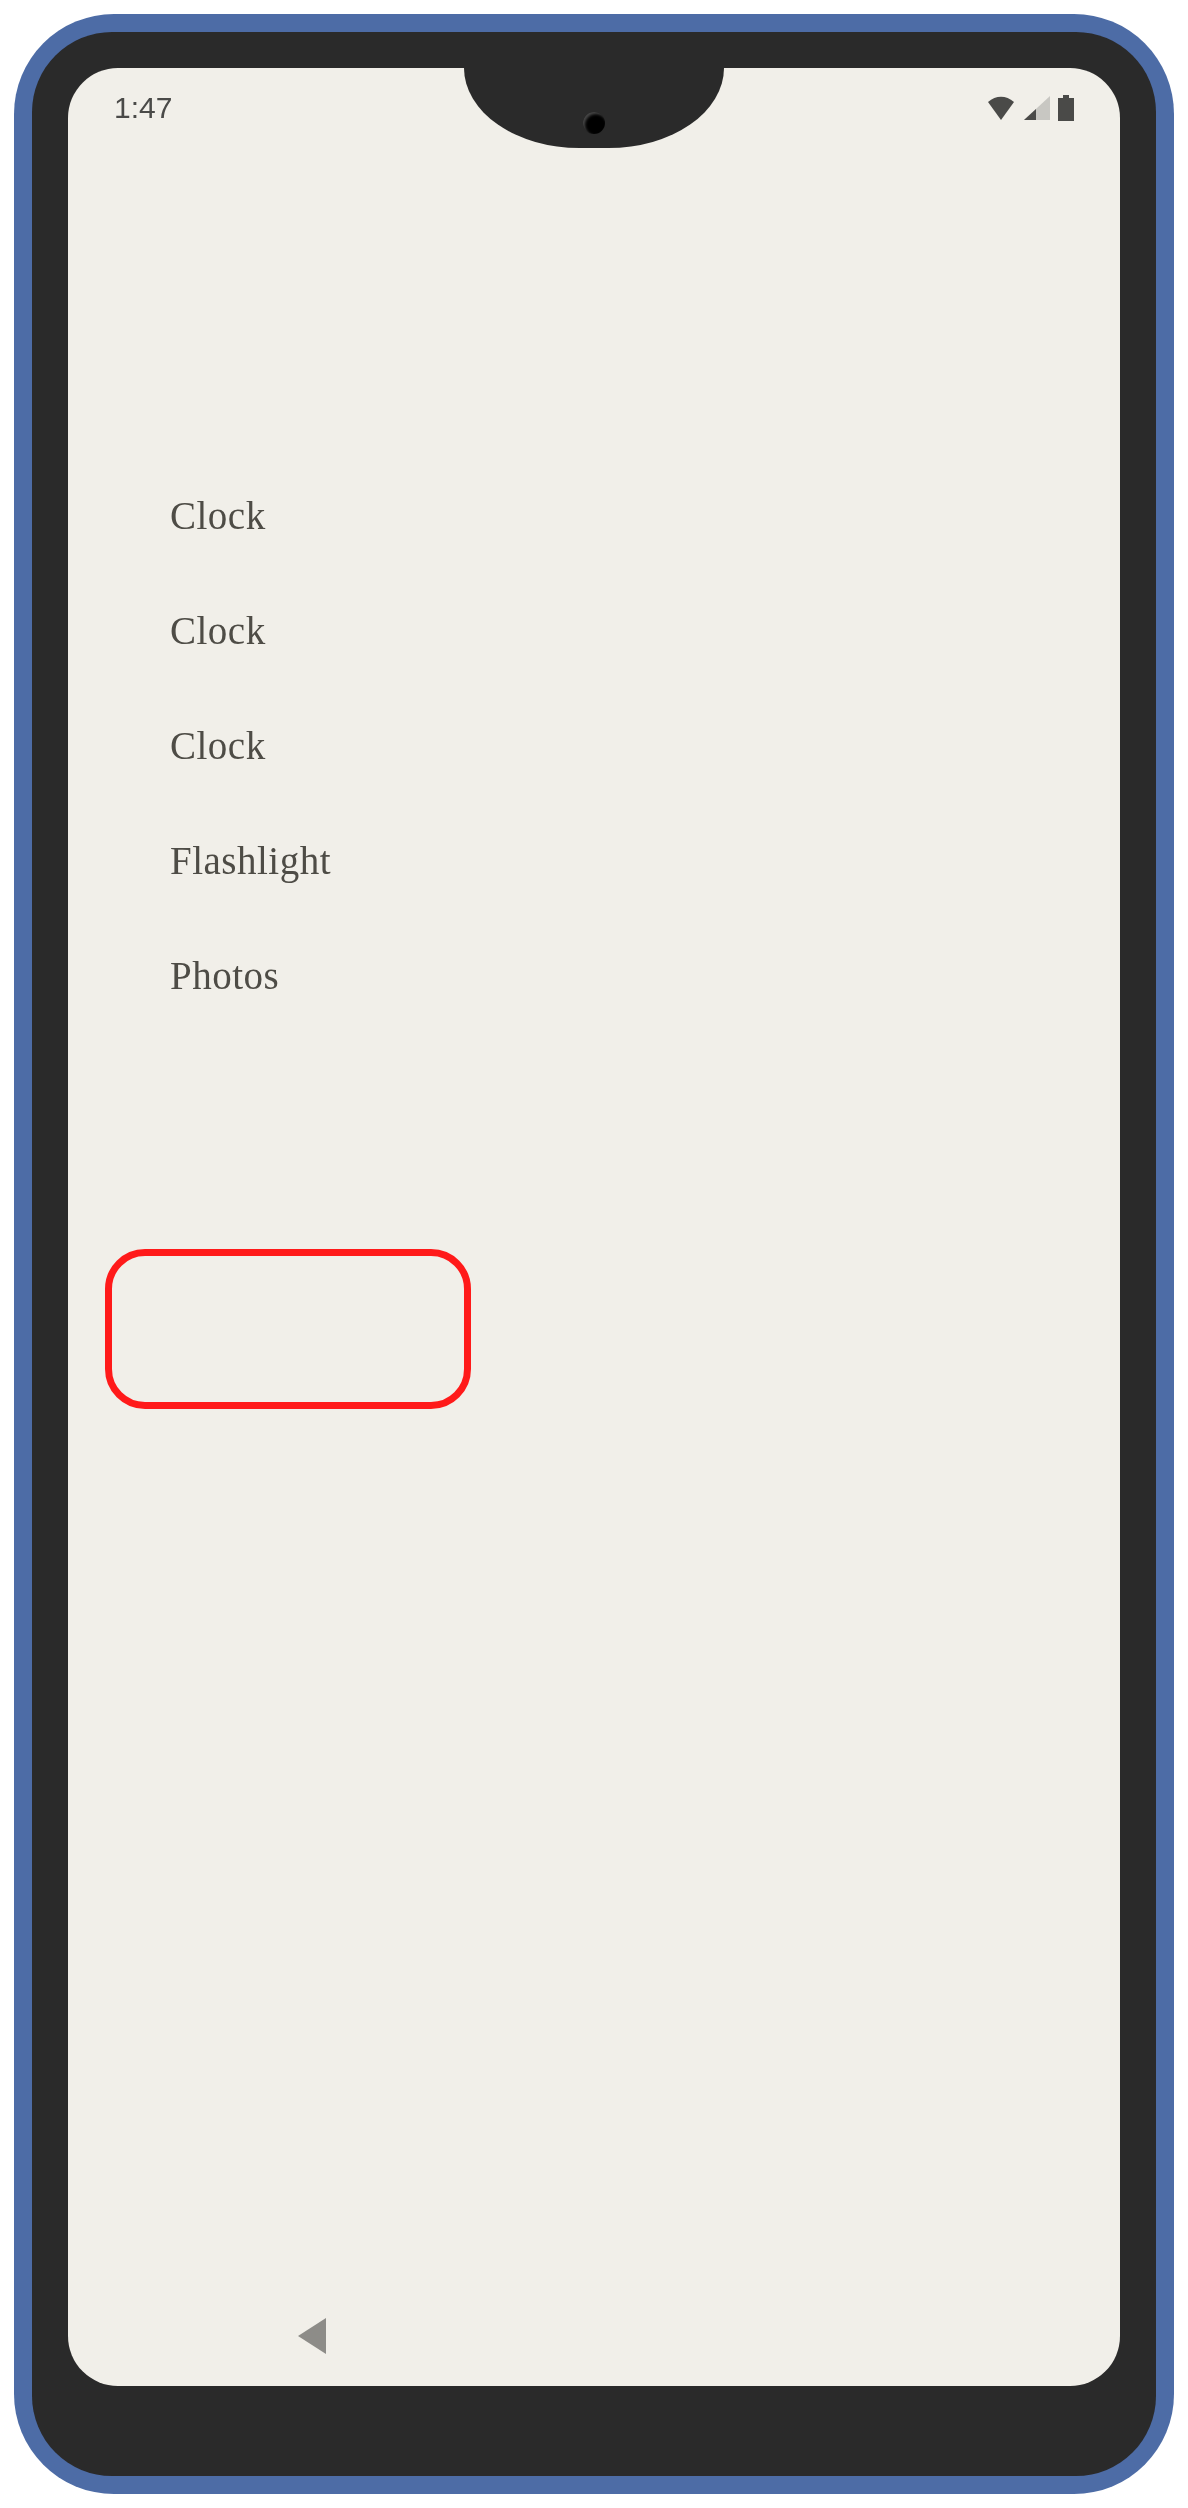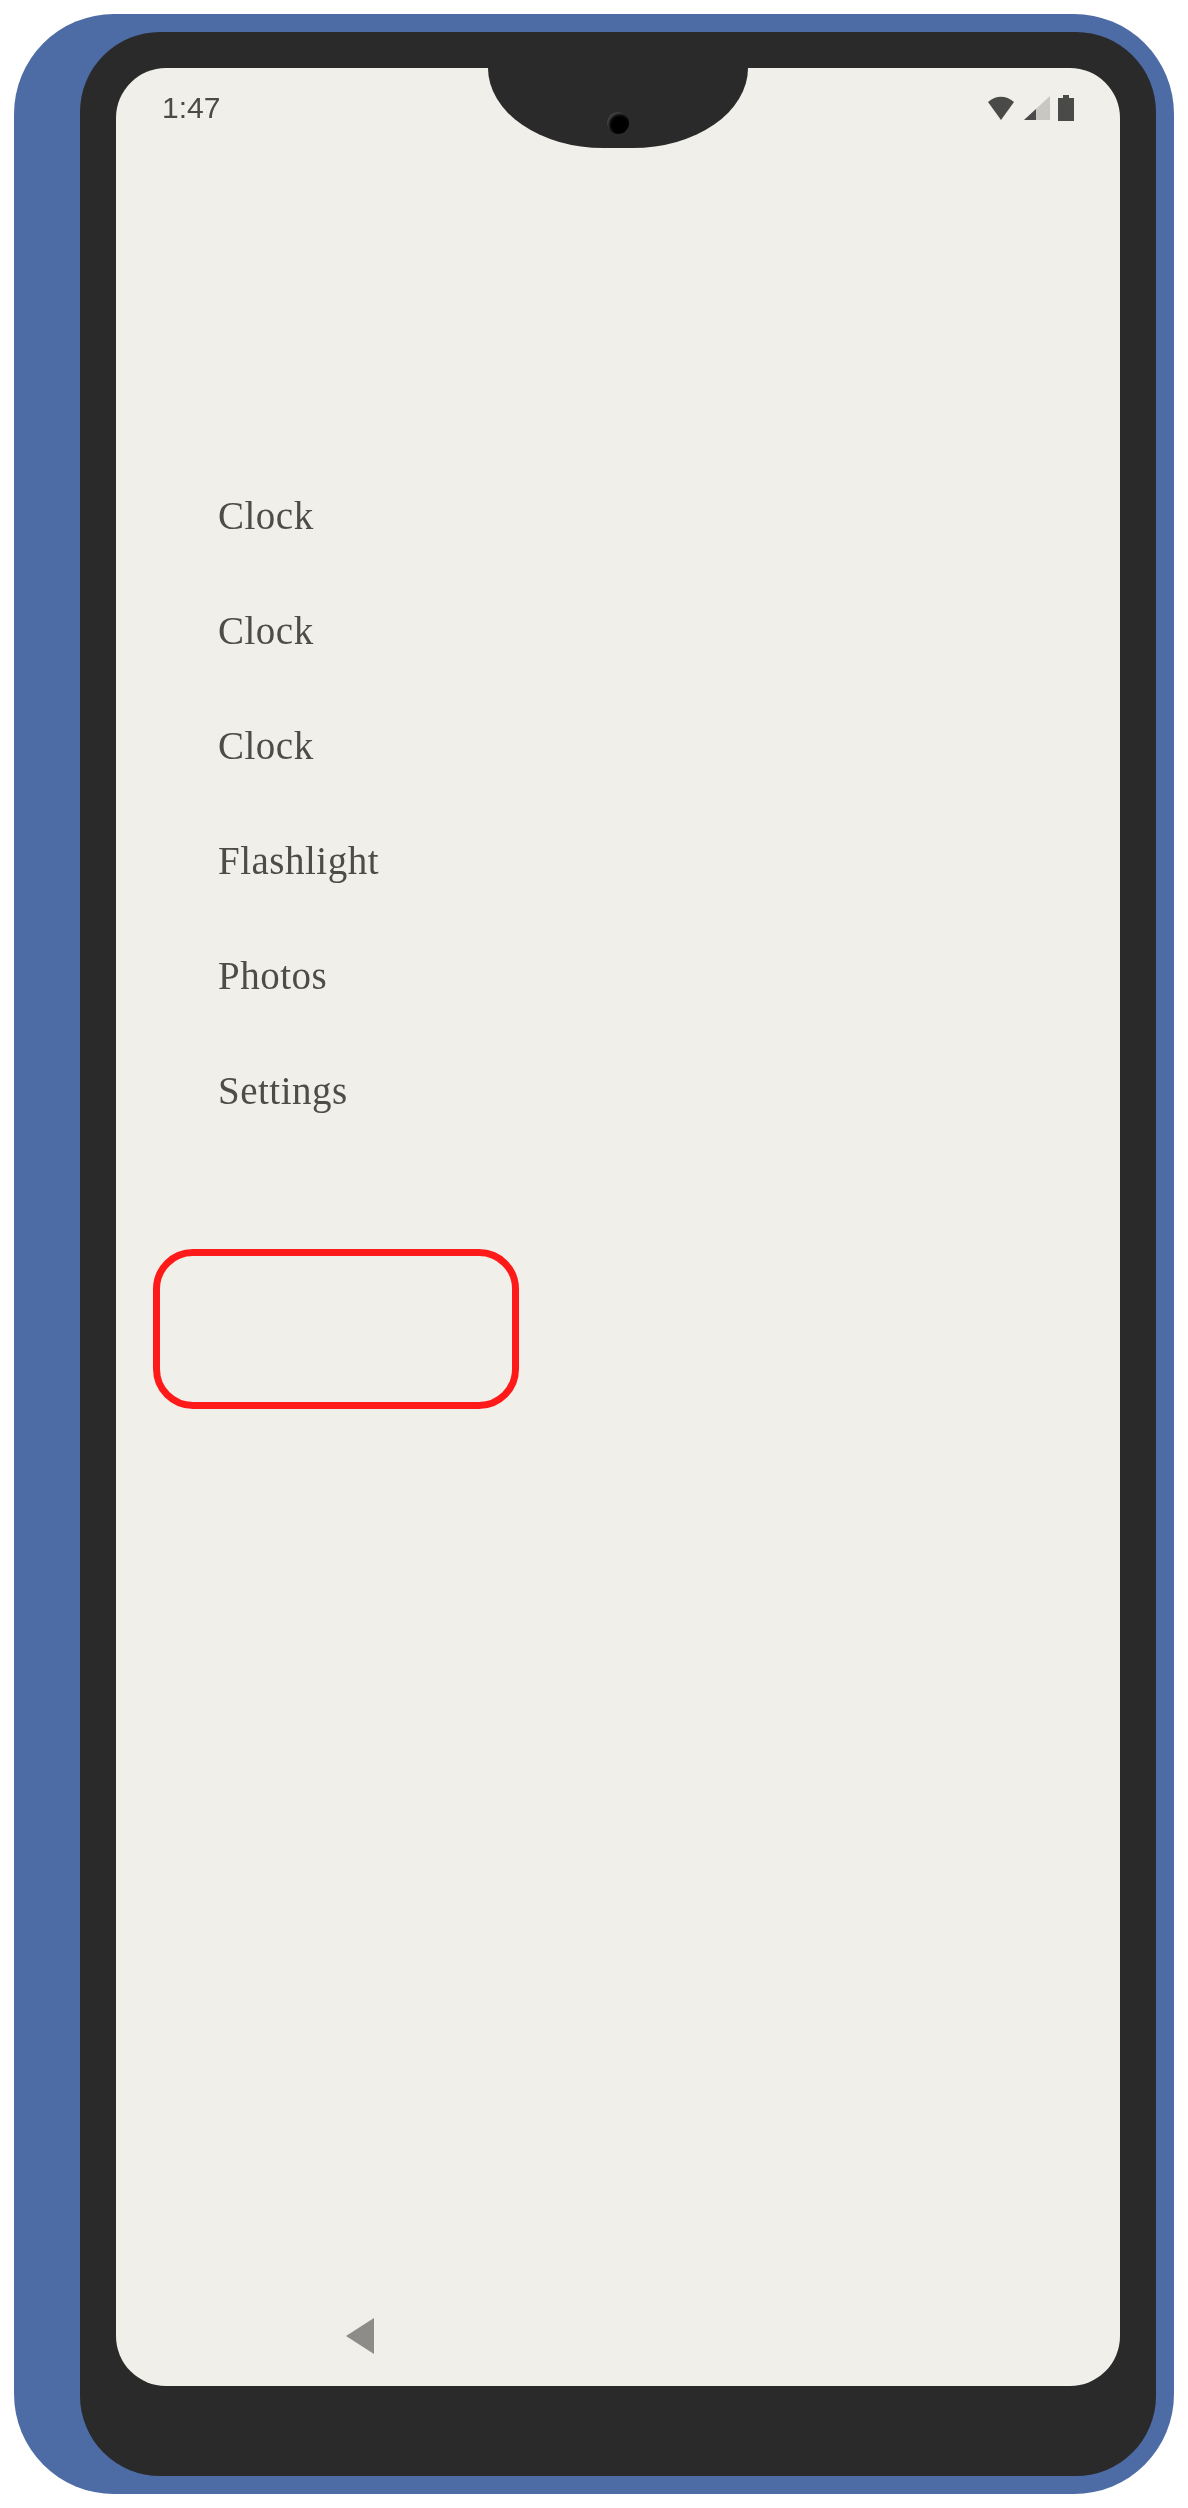--- a/index.html
+++ b/index.html
@@ -25,21 +25,20 @@
 
   
   .device-bezel {
     position: absolute;
     left: 18px;
     top: 18px;
     right: 18px;
     bottom: 18px;
     background: #2a2a2a;
     border-radius: 80px;
-    margin-left: 48px;
   }
 
   
   .screen {
     position: absolute;
     left: 36px;
     top: 36px;
     right: 36px;
     bottom: 90px;
     background: #f1efe9;
@@ -181,21 +180,20 @@
           </span>
         </div>
       </div>
 
       <div class="app-list" id="app-list">
           <div class="app-item">Clock</div>
           <div class="app-item">Clock</div>
           <div class="app-item">Clock</div>
           <div class="app-item">Flashlight</div>
           <div class="app-item">Photos</div>
-          <div class="app-item">Settings</div>
           <div class="gap-block"></div>
         </div>
 
       <div class="highlight-box" id="highlight-box" style="left: 37px; top: 1181px; width: 366px; height: 160px;"></div>
 
       <div class="nav-bar">
         <div class="nav-back"></div>
       </div>
 
     </div>

